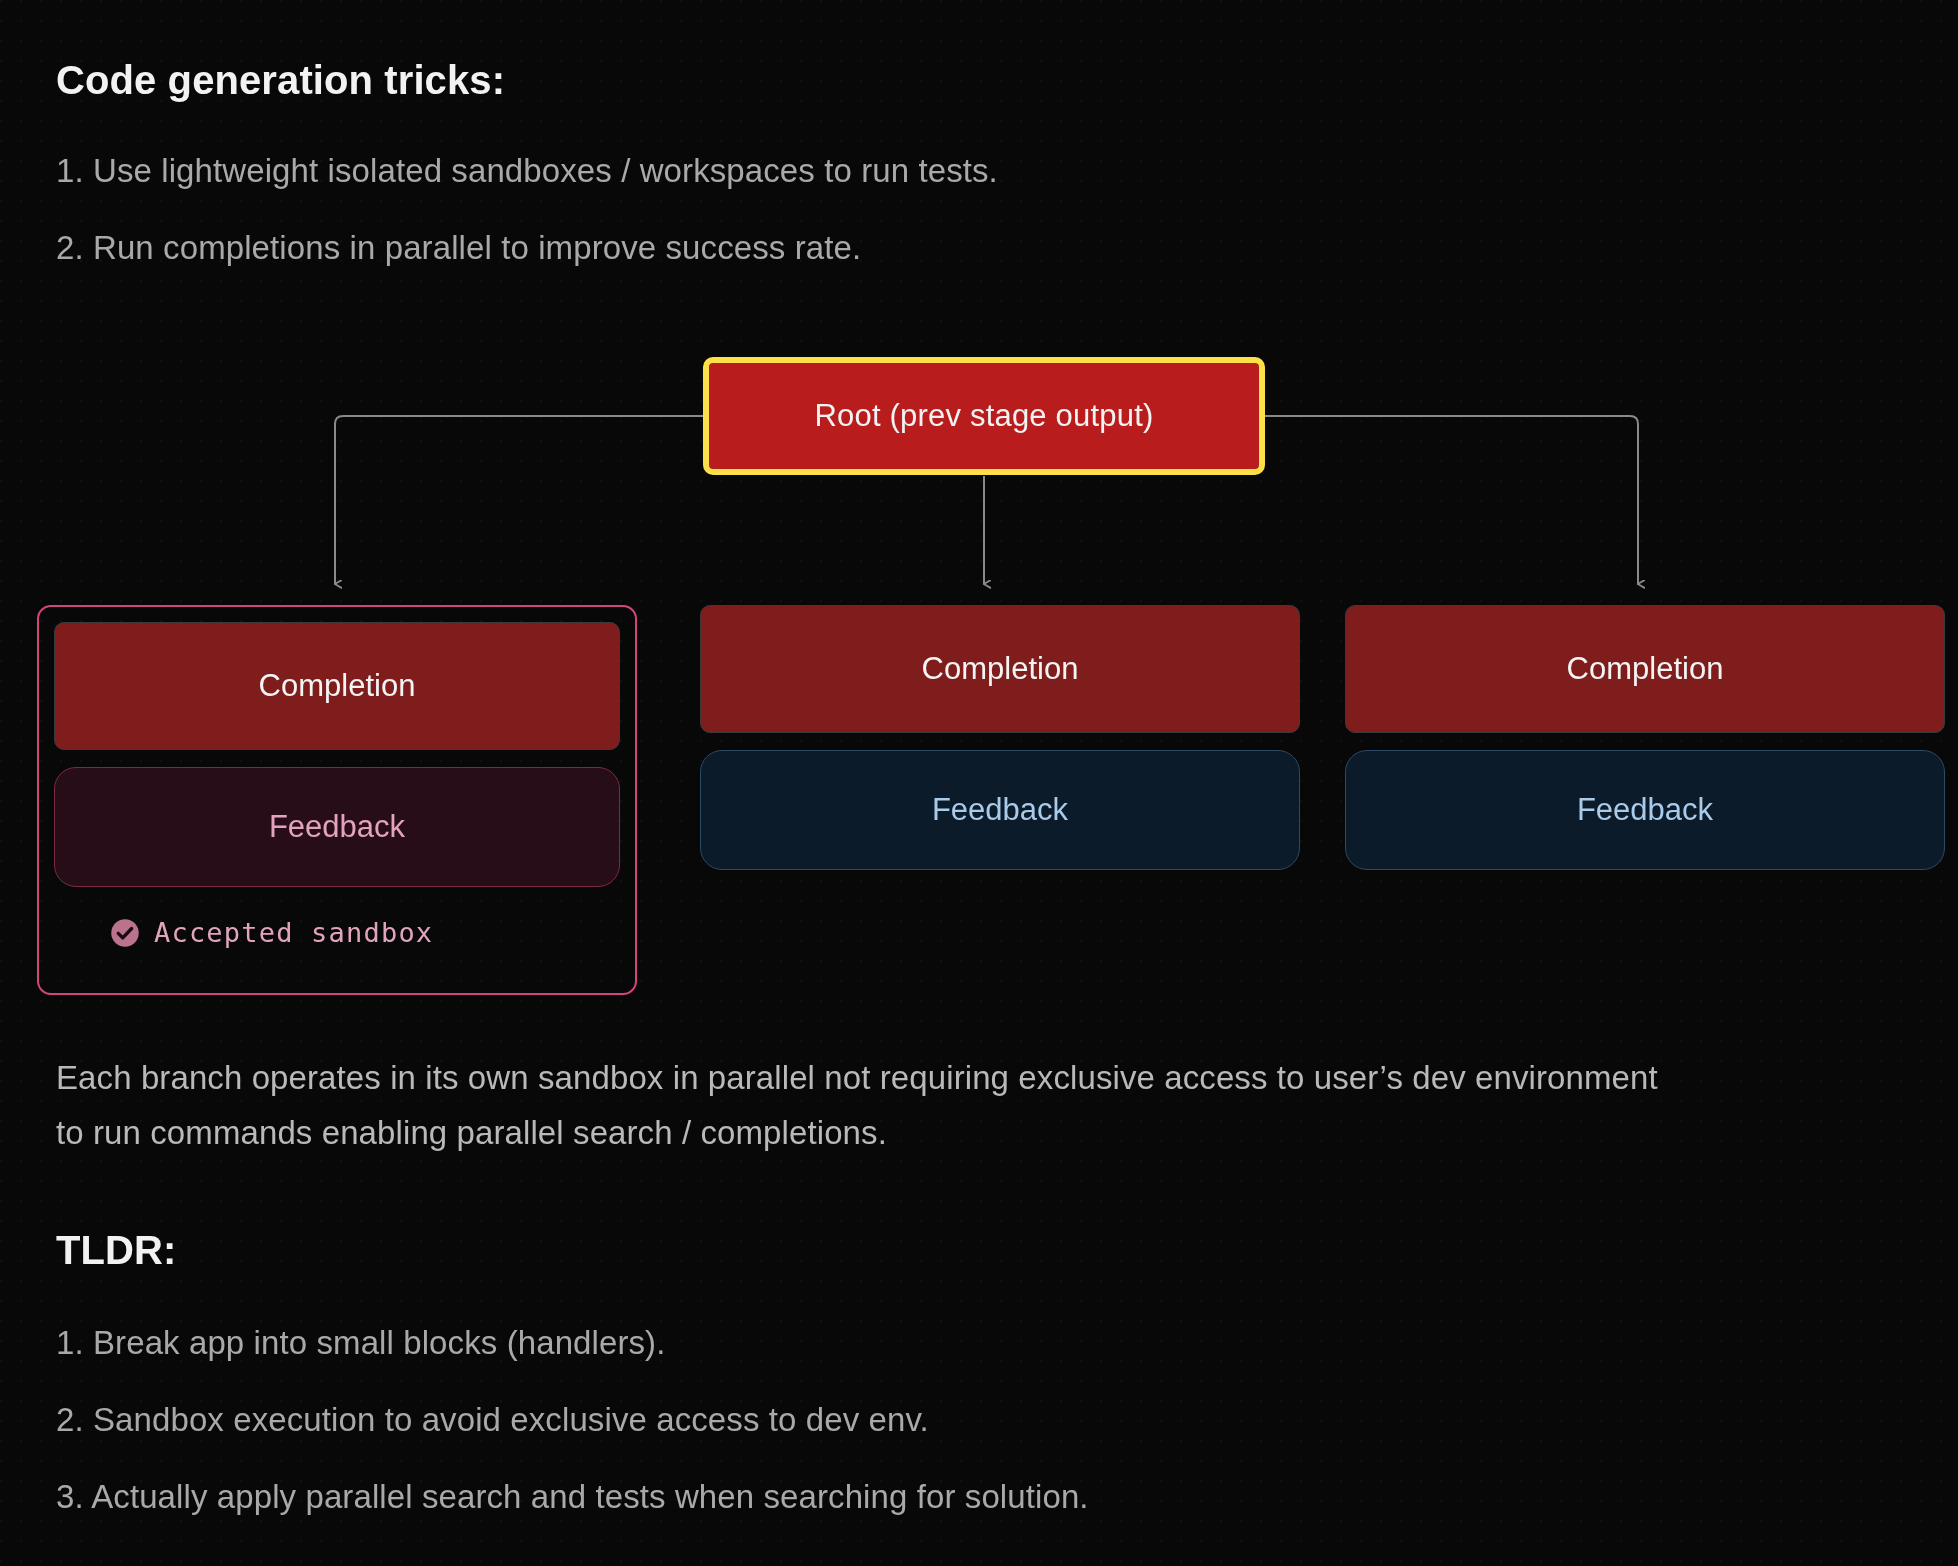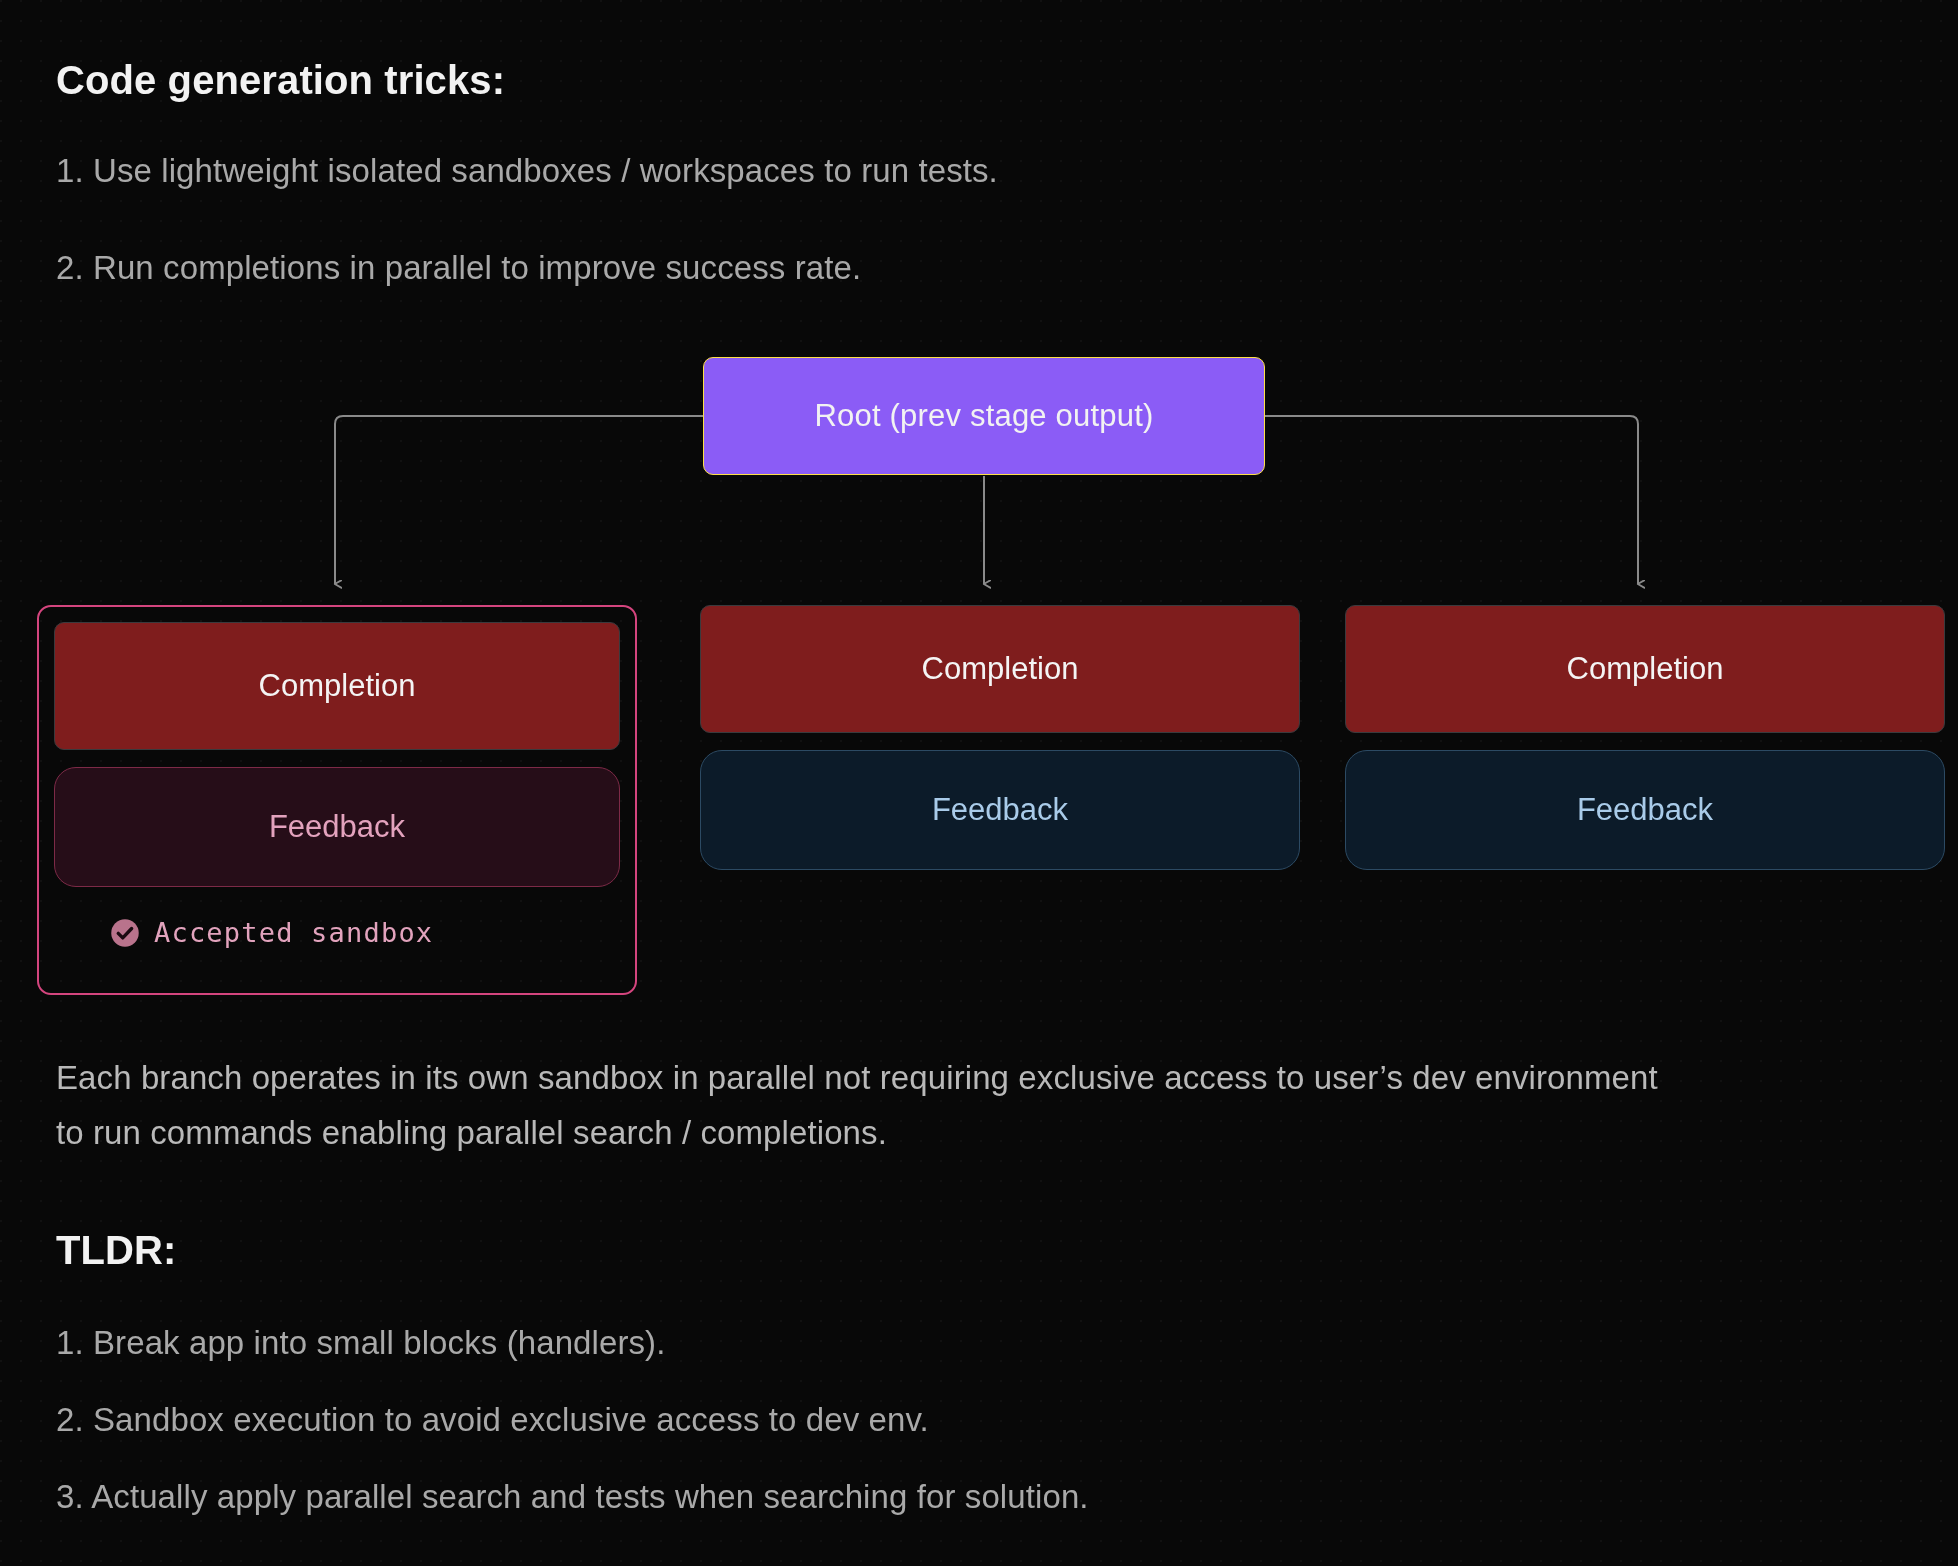--- a/index.html
+++ b/index.html
@@ -54,21 +54,21 @@
     position: absolute;
     left: 56px;
     font-size: 33px;
     font-weight: 400;
     color: #b9b9b9;
     line-height: 55px;
     letter-spacing: 0.1px;
   }
 
   #cg-1 { top: 152px; }
-  #cg-2 { top: 229px; margin-top: 20px; }
+  #cg-2 { top: 229px; }
 
   #para-branch { top: 1050px; width: 1620px; }
 
   #tldr-1 { top: 1324px; }
   #tldr-2 { top: 1401px; }
   #tldr-3 { top: 1478px; }
 
   
   #diagram {
     position: absolute;
@@ -95,22 +95,22 @@
     font-size: 31px;
     letter-spacing: 0.2px;
   }
 
   
   #node-root {
     left: 703px;
     top: 17px;
     width: 562px;
     height: 118px;
-    background: #8b5cf6;
-    border: 1px solid #fde047;
+    background: #b91c1c;
+    border: 6px solid #fde047;
     color: #f2f2f2;
   }
 
   
   .branch {
     position: absolute;
     top: 265px;
     width: 600px;
   }
   #branch-1 {

